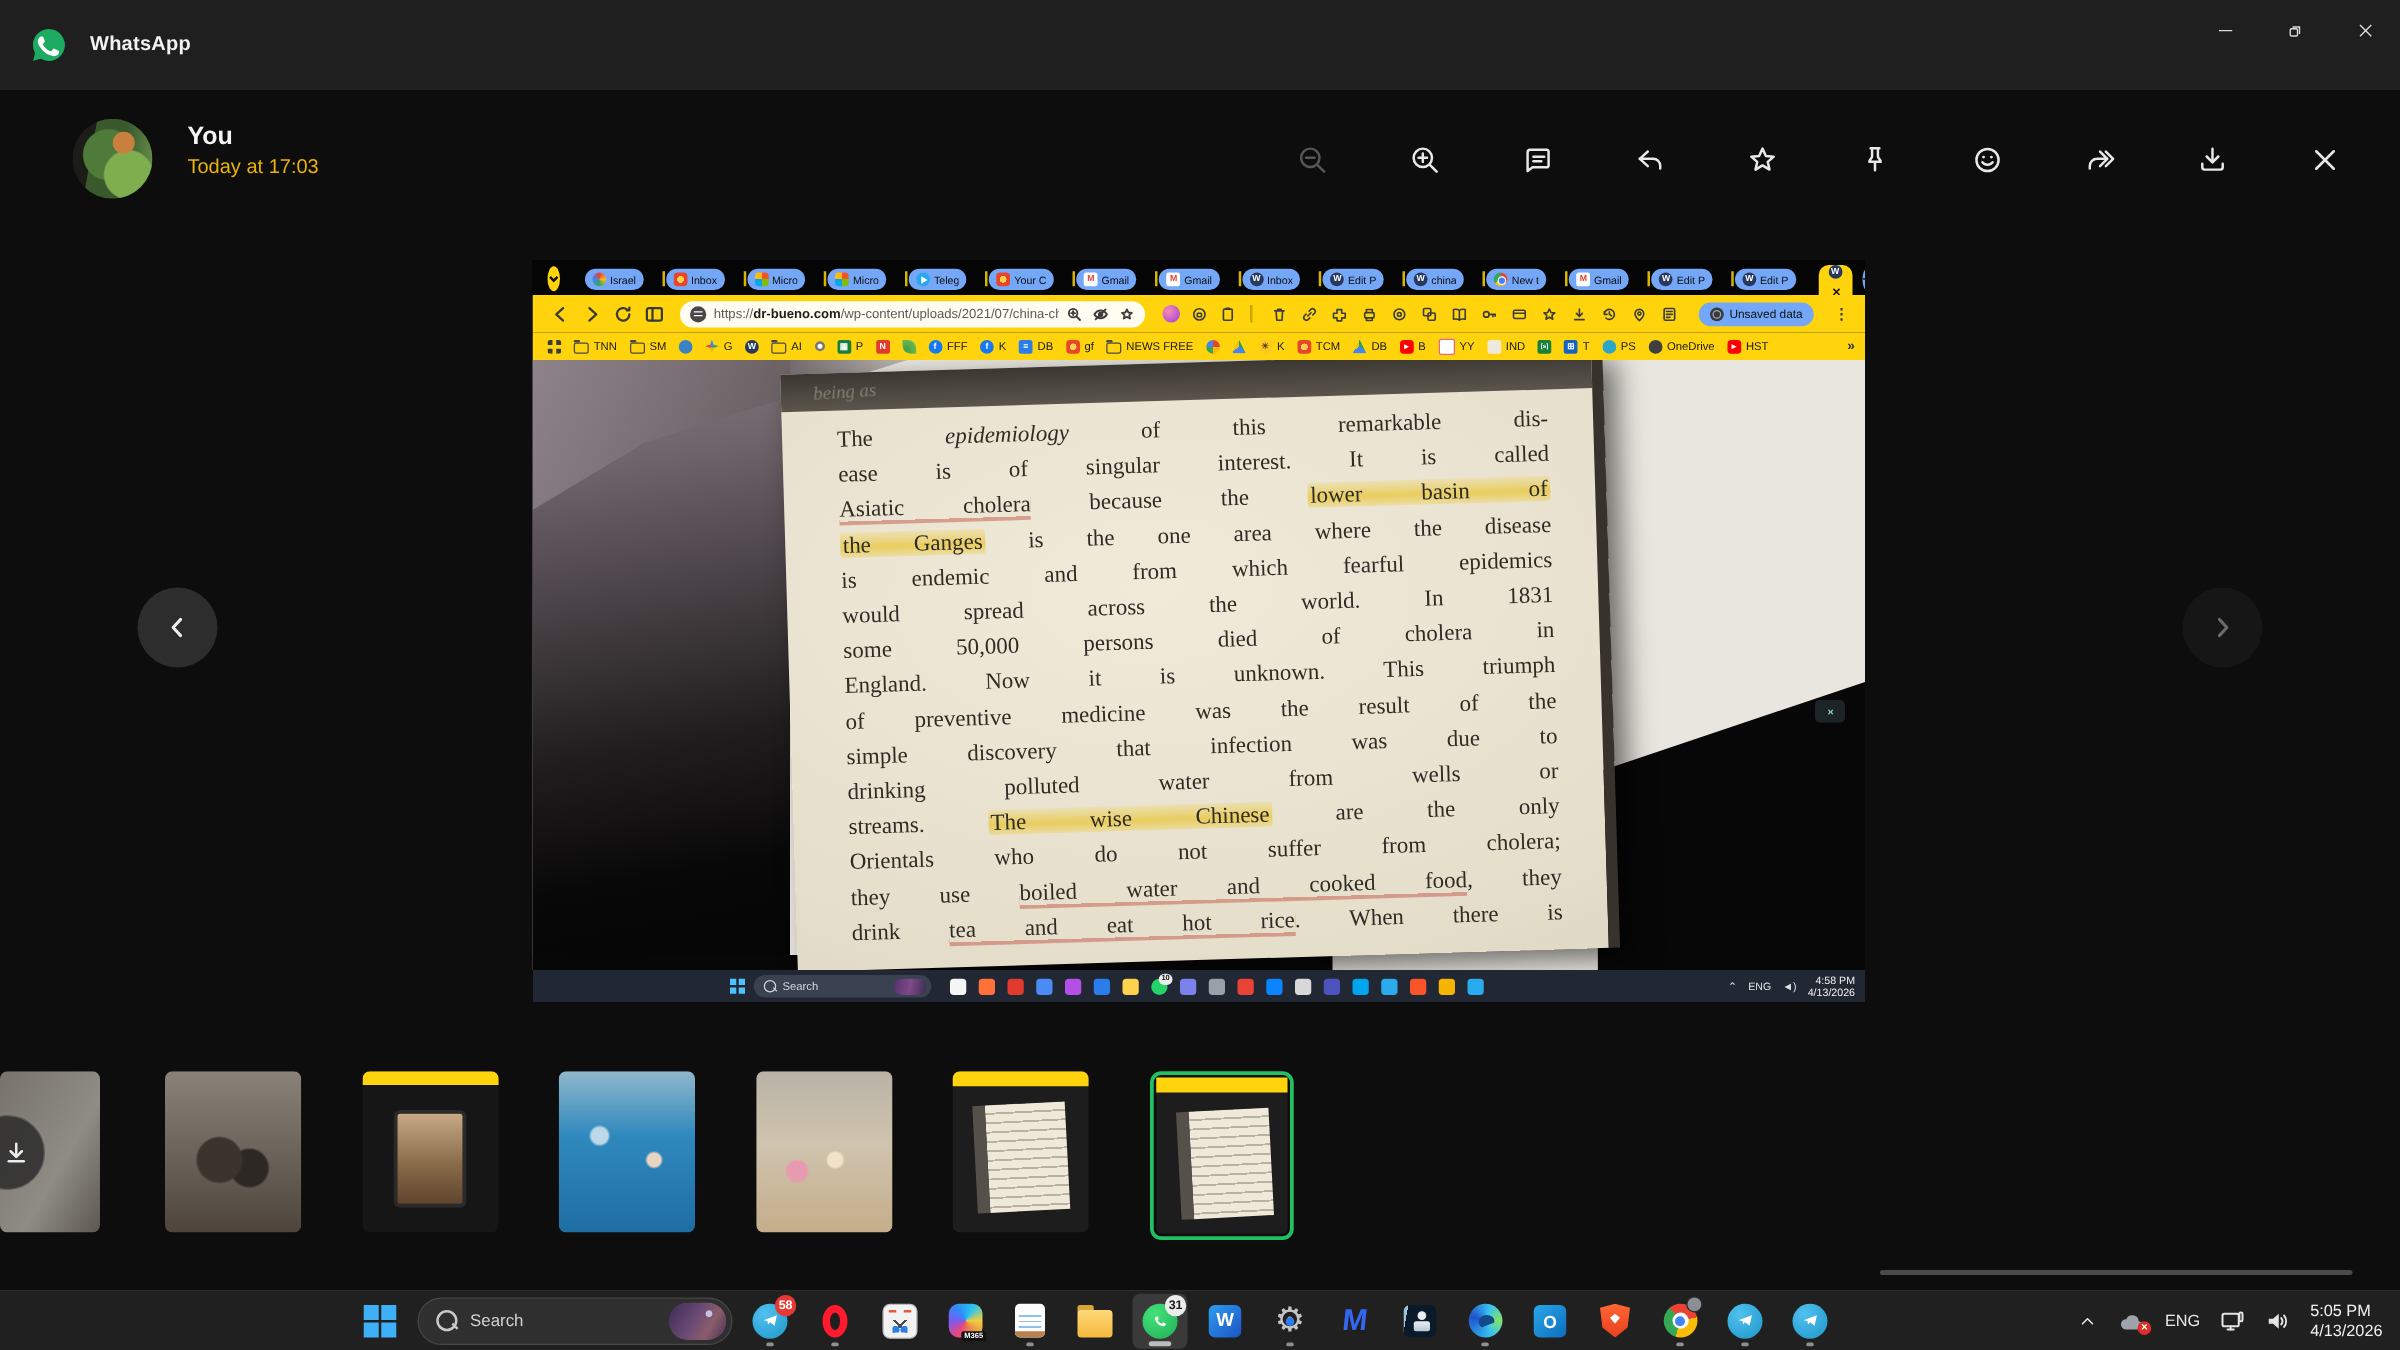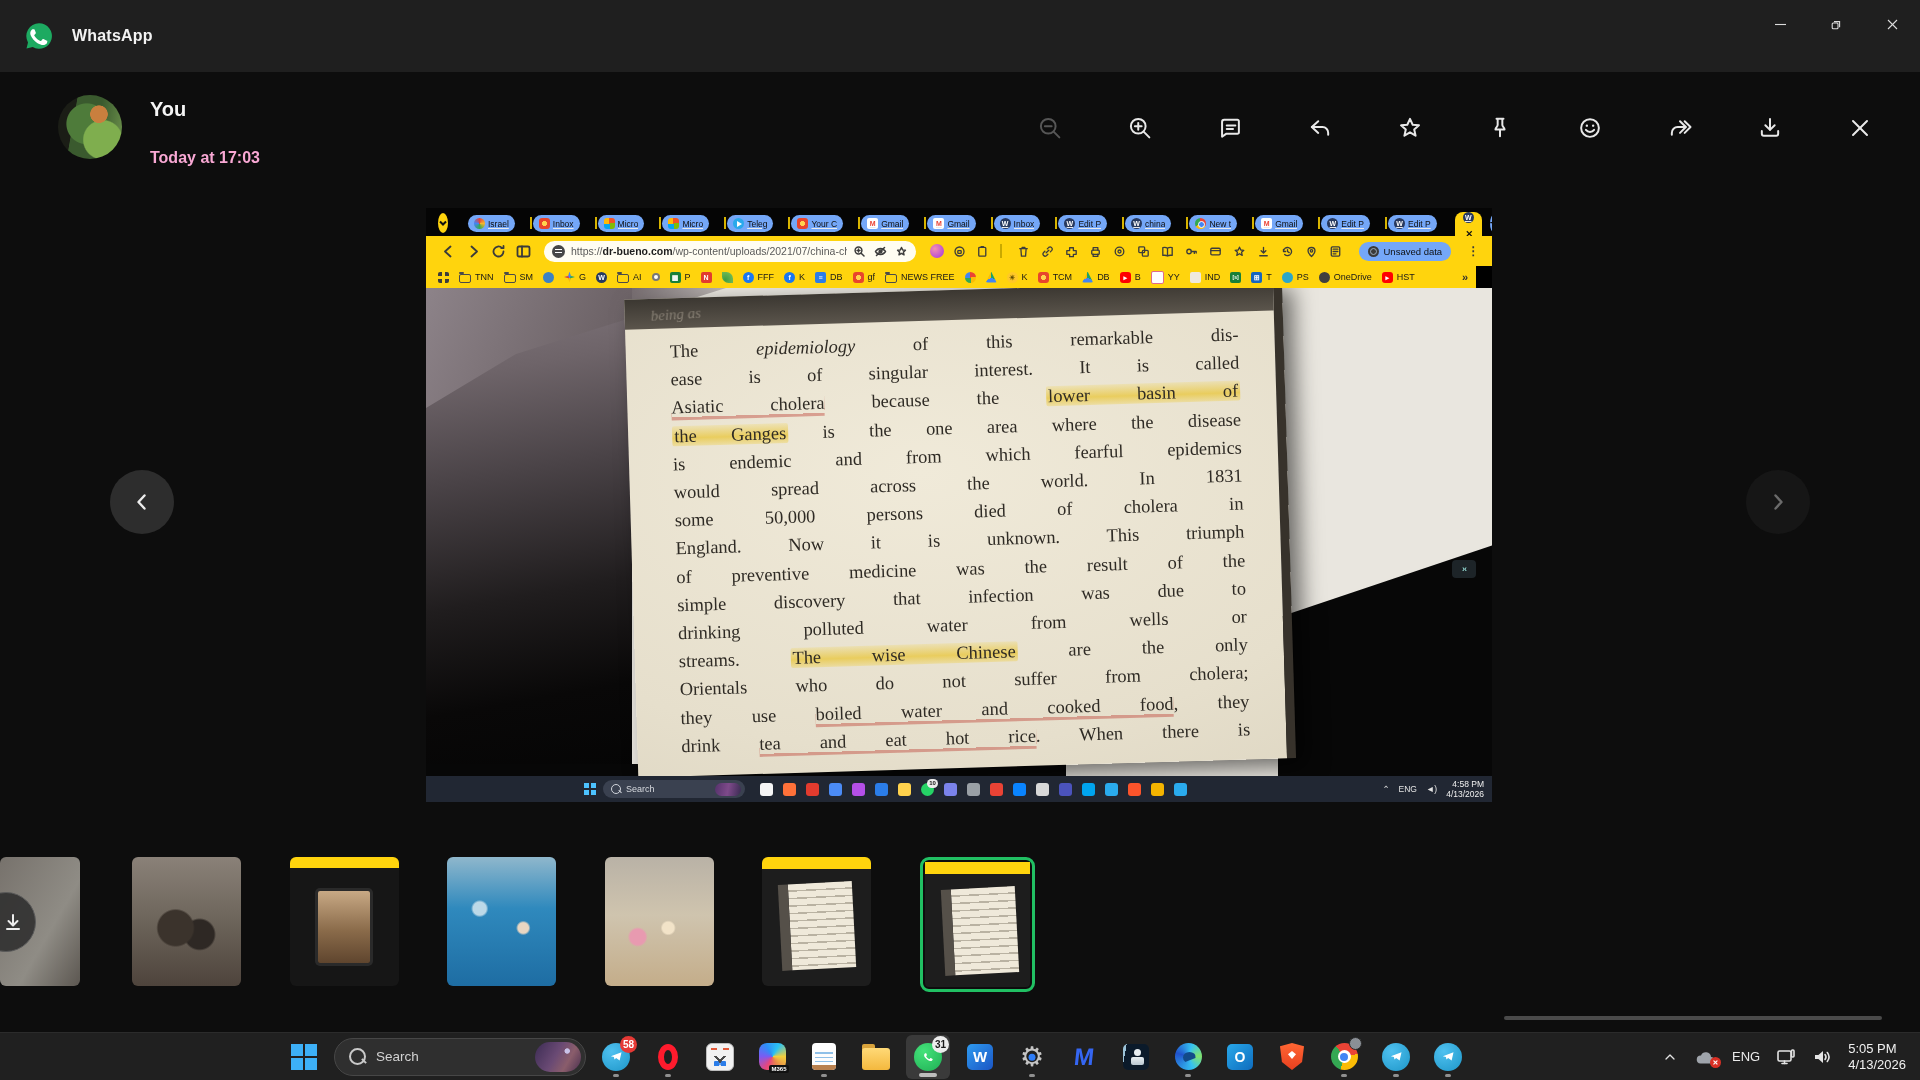--- a/index.html
+++ b/index.html
@@ -16,37 +16,37 @@
   .cap-btn svg{width:11px;height:11px;stroke:#dcdcdc;stroke-width:1.1;fill:none}
   
   .avatar{position:absolute;left:58px;top:95px;width:64px;height:64px;border-radius:50%;
      background:
        radial-gradient(circle at 64% 30%,#c97f3e 0 14%,transparent 15%),
        radial-gradient(circle at 70% 70%,#7fae4e 0 30%,transparent 32%),
        radial-gradient(circle at 45% 45%,#4e7b3a 0 40%,transparent 42%),
        linear-gradient(100deg,#1b1d16 0 26%,#3a5a2e 27% 60%,#6f944d 100%);}
   .meta{position:absolute;left:150px;top:96px;}
   .meta .name{font-size:20px;font-weight:700;color:#f5f5f5;line-height:26px;}
-  .meta .sub{font-size:16px;color:#f9a8d4;line-height:24px;margin-top:24px;font-weight:bold;}
+  .meta .sub{font-size:16px;color:#eab308;line-height:24px;margin-top:0;}
   .vtoolbar{position:absolute;right:46px;top:114px;display:flex;align-items:center;gap:62px;}
   .vicon{width:28px;height:28px;color:#e8e8e8;cursor:pointer;}
   .vicon.dim{color:#565656;}
   .vicon svg{width:28px;height:28px;fill:none;stroke:currentColor;stroke-width:1.7;stroke-linecap:round;stroke-linejoin:round;}
   
   .navbtn{position:absolute;width:64px;height:64px;border-radius:50%;display:flex;align-items:center;justify-content:center;}
   .navbtn.left{left:110px;top:470px;background:#2d2d2d;}
   .navbtn.right{left:1746px;top:470px;background:#161616;}
   .navbtn svg{width:22px;height:22px;fill:none;stroke-width:2.4;stroke-linecap:round;stroke-linejoin:round}
   .navbtn.left svg{stroke:#ededed}.navbtn.right svg{stroke:#6b6b6b}
   
   .shot{position:absolute;left:426px;top:208px;width:1066px;height:594px;background:#000;overflow:hidden;}
   .tabstrip{position:absolute;left:0;top:0;right:0;height:28px;background:#050505;display:flex;align-items:flex-end;padding-left:12px;box-sizing:border-box;}
   .tab-chevron{width:20px;height:20px;border-radius:50%;background:#ffd40d;margin:0 4px 3px 0;display:flex;align-items:center;justify-content:center;}
   .tab-chevron svg{width:10px;height:10px;stroke:#111;stroke-width:2;fill:none}
-  .tab{height:17px;border-radius:9px;background:#74a7f8;display:flex;align-items:center;gap:3px;padding:0 6px;margin:0 2px 4px 16px;position:relative;text-decoration:underline;}
+  .tab{height:17px;border-radius:9px;background:#74a7f8;display:flex;align-items:center;gap:3px;padding:0 6px;margin:0 2px 4px 16px;position:relative;}
   .tab::before{content:"";position:absolute;left:-3px;top:2px;width:2px;height:12px;background:#d8b400;}
   .tab:first-of-type::before{display:none}
   .tab .tlabel{font-size:8.5px;color:#0d0d0d;white-space:nowrap;max-width:34px;overflow:hidden;}
   .tab.active{height:24px;background:#ffd40d;border-radius:8px 8px 0 0;margin-bottom:0;padding:0 8px;flex-direction:column;}
   .tab.active::before{display:none}
   .tab.active .tlabel{font-size:9px;font-weight:700;max-width:none}
   .tab-x{font-size:9px;color:#111;font-weight:700;margin-left:2px;}
   .newtab{width:17px;height:17px;border-radius:50%;background:#74a7f8;color:#0d0d0d;font-size:12px;line-height:16px;text-align:center;margin:0 0 4px 6px;font-weight:700;}
   .win-ctl{margin-left:auto;display:flex;gap:22px;padding:0 14px 8px 0;}
   .win-ctl span{color:#e8e8e8;font-size:9px;line-height:9px}
@@ -75,21 +75,21 @@
   .ext-row{display:flex;align-items:center;gap:9px;margin-left:4px;}
   .mi{width:15px;height:15px;color:#3c3c3c}
   .mi svg{width:15px;height:15px;fill:none;stroke:currentColor;stroke-width:1.4;stroke-linecap:round;stroke-linejoin:round}
   .vsep{width:1.5px;height:14px;background:#c9a900;margin:0 2px;}
   .unsaved{height:19px;border-radius:10px;background:#74a7f8;display:flex;align-items:center;gap:5px;padding:0 9px;margin-left:8px;flex:none}
   .unsaved .globe{width:11px;height:11px;border-radius:50%;background:#3a3a3a;position:relative}
   .unsaved .globe::after{content:"";position:absolute;inset:2px;border-radius:50%;border:1px solid #9ab;}
   .unsaved span{font-size:9.5px;color:#101010;white-space:nowrap}
   .kebab{color:#3a3a3a;font-size:12px;font-weight:700;margin-left:8px;letter-spacing:0;line-height:10px}
   
-  .bmbar{position:absolute;left:0;top:58px;right:16px;height:22px;background:#ffd40d;display:flex;align-items:center;padding:0 8px 0 12px;box-sizing:border-box;gap:10px;overflow:hidden;}
+  .bmbar{position:absolute;left:0;top:58px;right:0;height:22px;background:#ffd40d;display:flex;align-items:center;padding:0 8px 0 12px;box-sizing:border-box;gap:10px;overflow:hidden;}
   .bm{display:flex;align-items:center;gap:4px;flex:none}
   .bm .blab{font-size:9px;color:#181818;white-space:nowrap}
   .bmic{width:11px;height:11px;border-radius:2px;flex:none;display:flex;align-items:center;justify-content:center;font:700 7px/1 "Liberation Sans",sans-serif;}
   .bmic.apps{background:linear-gradient(#3c3c3c,#3c3c3c) 0 0/4px 4px no-repeat,linear-gradient(#3c3c3c,#3c3c3c) 7px 0/4px 4px no-repeat,linear-gradient(#3c3c3c,#3c3c3c) 0 7px/4px 4px no-repeat,linear-gradient(#3c3c3c,#3c3c3c) 7px 7px/4px 4px no-repeat;}
   .bmic.folder{background:transparent;border:1.4px solid #4a4a4a;border-radius:2px;position:relative;width:10px;height:7px;margin-top:2px}
   .bmic.folder::before{content:"";position:absolute;left:-1px;top:-3px;width:5px;height:2px;background:#4a4a4a;border-radius:1px}
   .bmic.globe{background:#3b82c4;border-radius:50%}
   .bmic.spark{background:conic-gradient(#4285f4,#34a853,#fbbc05,#ea4335,#4285f4);clip-path:polygon(50% 0,62% 38%,100% 50%,62% 62%,50% 100%,38% 62%,0 50%,38% 38%)}
   .bmic.wp{background:#27395f;border-radius:50%;color:#fff}
   .bmic.ring{background:#fff;border-radius:50%;border:2px solid #777;width:8px;height:8px;box-sizing:border-box}

